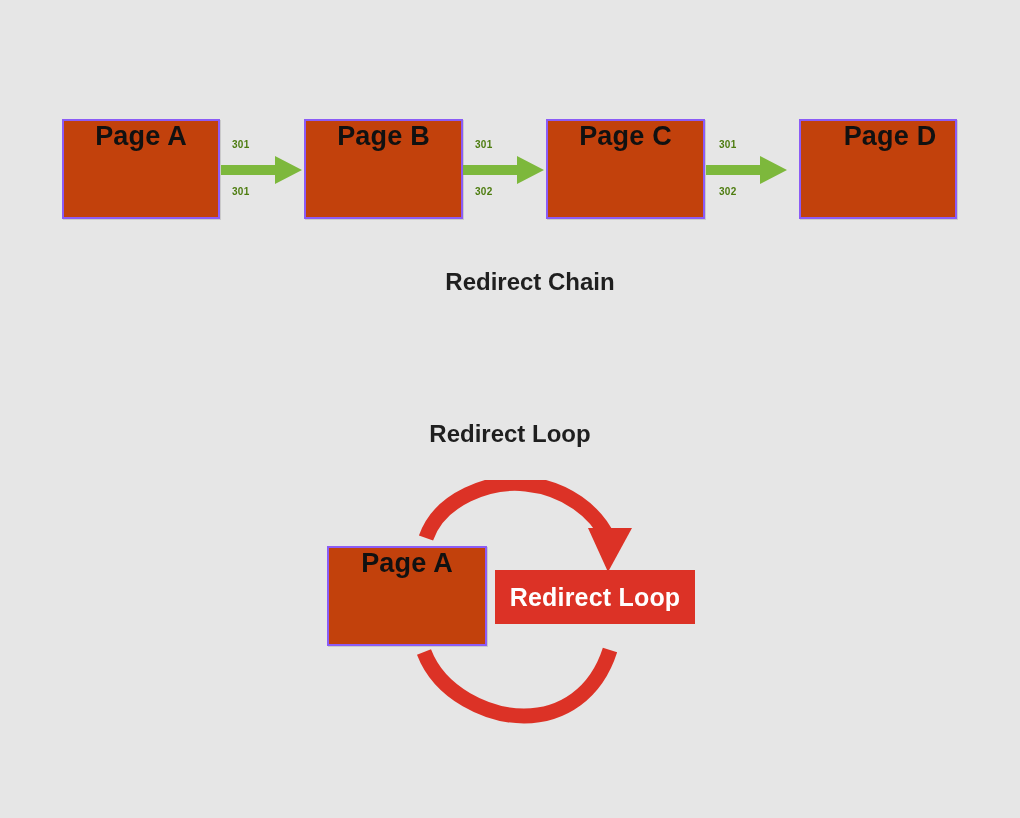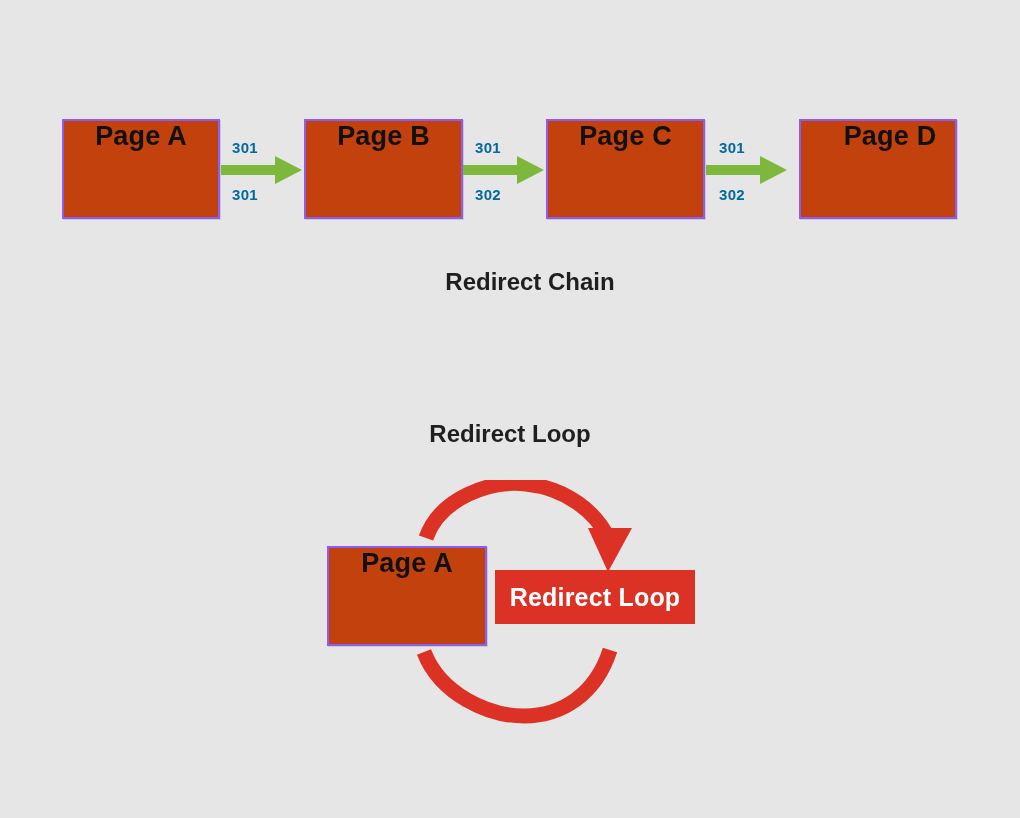--- a/index.html
+++ b/index.html
@@ -54,23 +54,23 @@
     width: 82px;
     height: 30px;
   }
   .ga-1 { left: 221px; }
   .ga-2 { left: 463px; }
   .ga-3 { left: 706px; }
 
   
   .code-label {
     position: absolute;
-    font-size: 15px;
+    font-size: 10px;
     font-weight: bold;
-    color: #0369a1;
+    color: #4d7c0f;
     letter-spacing: 0.3px;
     white-space: nowrap;
   }
 
   
   .caption {
     position: absolute;
     font-size: 24px;
     font-weight: bold;
     color: #1f1f1f;

